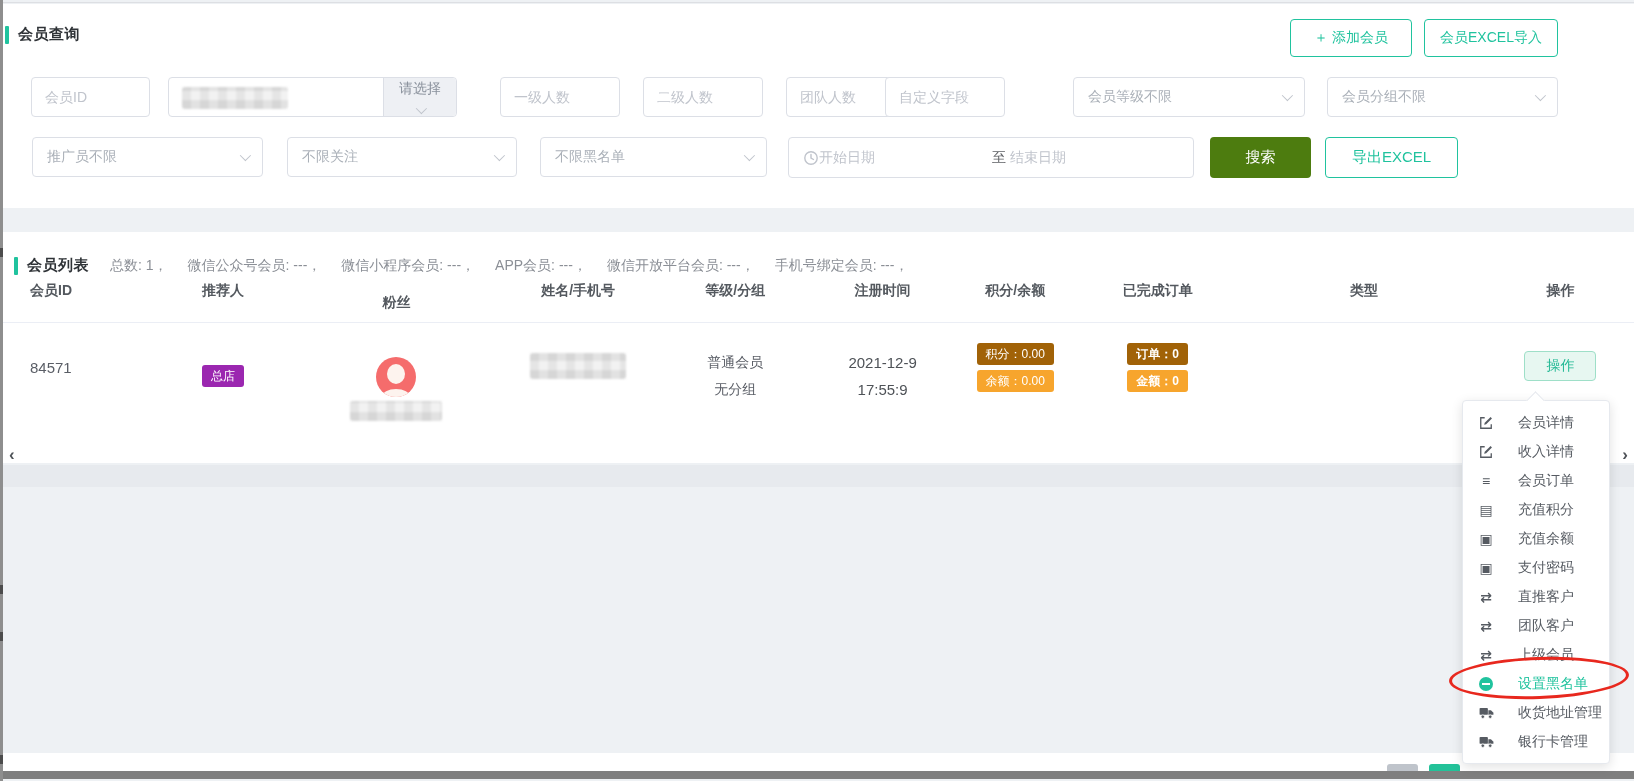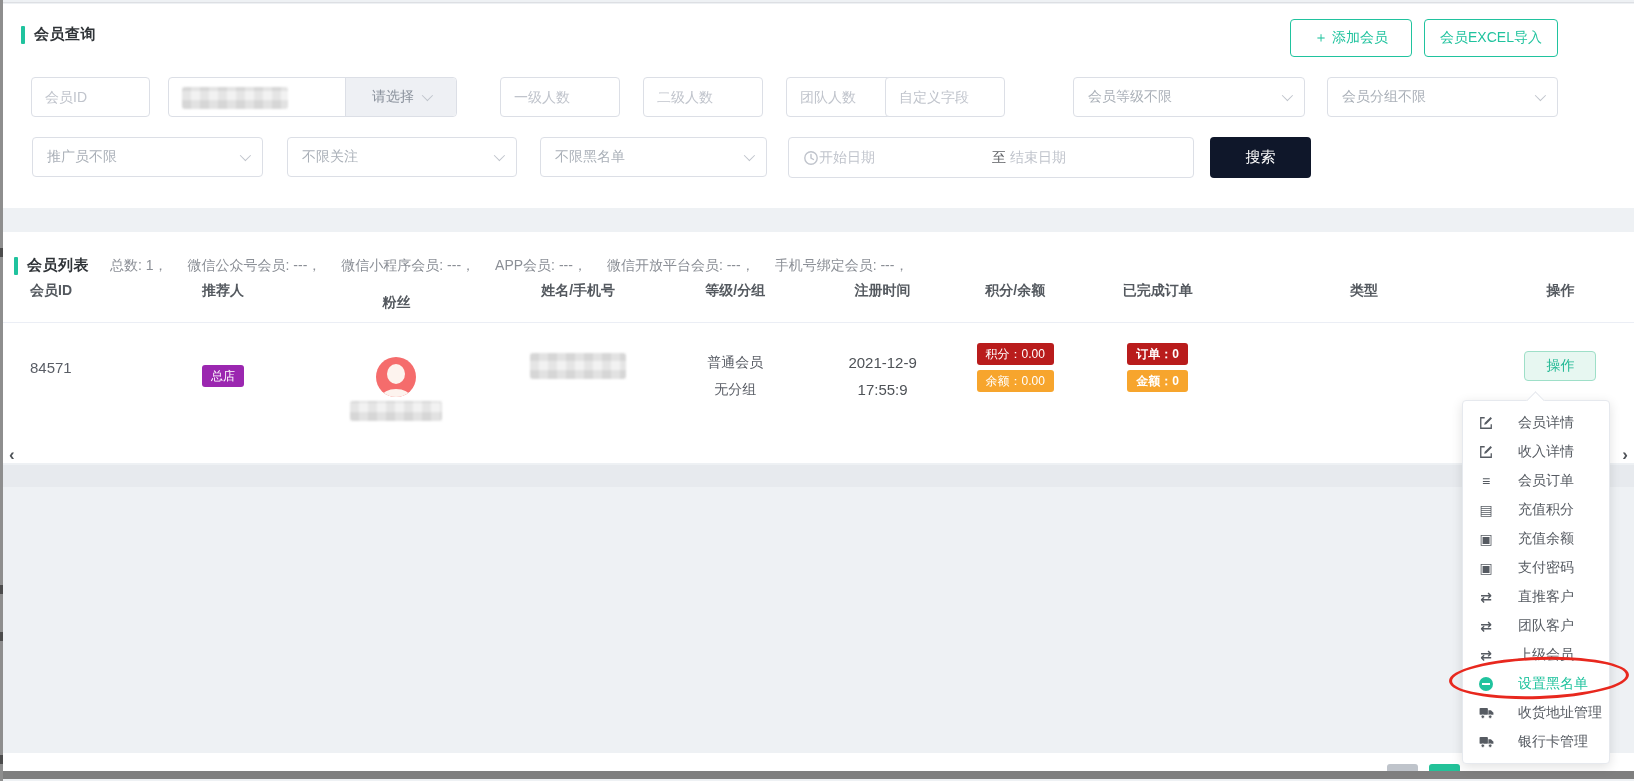--- a/index.html
+++ b/index.html
@@ -19,40 +19,40 @@
   #left-strip { position:absolute; left:0; top:0; width:3px; height:781px; background:#8e8e8e; z-index:40; }
   #left-strip i { position:absolute; left:0; width:3px; height:9px; background:#4c4c4c; }
 
   .section-title { position:absolute; display:flex; align-items:center; gap:9px; }
   .tbar { width:4px; height:18px; background:#20c39e; border-radius:1px; }
   .section-title b { font-size:15px; color:#2f3337; letter-spacing:.5px; }
 
   .btn { display:flex; align-items:center; justify-content:center; border-radius:4px;
          font-size:14px; cursor:pointer; }
   .btn-outline { border:1px solid #20c39e; color:#20c39e; background:#fff; }
-  .btn-fill { background:#0f172a; color:#fff; border:none; font-size:15px; }
+  .btn-fill { background:#4d7c0f; color:#fff; border:none; font-size:15px; }
 
   .inp { position:absolute; height:40px; border:1px solid #dcdfe6; border-radius:4px;
          background:#fff; font-size:14px; padding:0 13px; color:#606266; outline:none;
          font-family:inherit; }
   .inp::placeholder { color:#c0c4cc; }
 
   .sel { position:absolute; height:40px; border:1px solid #dcdfe6; border-radius:4px;
          background:#fff; display:flex; align-items:center; justify-content:space-between;
          padding:0 14px; font-size:14px; color:#aab0b8; cursor:pointer; }
   .chev { width:8px; height:8px; border-right:1.6px solid #c0c4cc; border-bottom:1.6px solid #c0c4cc;
           transform:rotate(45deg) translateY(-2px); flex:none; }
 
   
   #combo { position:absolute; left:165px; top:73px; width:289px; height:40px;
            border:1px solid #dcdfe6; border-radius:4px; display:flex; background:#fff; }
   #combo .cinp { flex:1; position:relative; }
-  #combo .csel { width:111px; background:#eef0f4; border-left:1px solid #dcdfe6;
+  #combo .csel { width:73px; background:#eef0f4; border-left:1px solid #dcdfe6;
                  border-radius:0 4px 4px 0; display:flex; align-items:center; justify-content:center;
-                 gap:8px; font-size:14px; color:#8a919c; cursor:pointer; }
+                 gap:8px; font-size:14px; color:#8a919c; cursor:pointer;flex-direction:column; }
 
   .blur { background:
             repeating-linear-gradient(90deg,#e9e9e9 0 9px,#f6f6f6 9px 18px),
             repeating-linear-gradient(0deg,rgba(226,226,226,.7) 0 9px,rgba(250,250,250,.7) 9px 18px);
           background-blend-mode:multiply; border-radius:3px; filter:blur(1px); }
 
   
   #datebox { position:absolute; left:785px; top:133px; width:406px; height:41px;
              border:1px solid #dcdfe6; border-radius:4px; background:#fff;
              display:flex; align-items:center; padding:0 14px; font-size:14px; }
@@ -70,21 +70,21 @@
   .cc { display:flex; flex-direction:column; align-items:center; }
   .hdr { font-weight:bold; font-size:14px; color:#54595f; }
   .hdr.c1 { justify-content:flex-start; }
   .hdr:not(.c1){ justify-content:center; }
   #thead { margin-top:42px; }
   #tdivider { margin:2px 0 0 0; border-bottom:1px solid #ebeef5; }
 
   .badge { display:inline-block; color:#fff; font-size:12px; border-radius:3px;
            padding:4px 9px; line-height:14px; white-space:nowrap; }
   .bg-purple { background:#9b27b0; }
-  .bg-teal   { background:#b91c1c; }
+  .bg-teal   { background:#a16207; }
   .bg-orange { background:#f7a52d; }
 
   #avatar { width:40px; height:40px; border-radius:50%; background:#f56c6c; position:relative; overflow:hidden; }
   #avatar .head { position:absolute; left:11px; top:7px; width:18px; height:20px; border-radius:50%; background:#fdf3ee; }
   #avatar .body { position:absolute; left:6px; bottom:-8px; width:28px; height:16px; border-radius:50%; background:#fdf3ee; }
 
   #op-btn { width:72px; height:30px; background:#e7f7f1; border:1px solid #9edfc8;
             border-radius:4px; color:#1fb893; font-size:14px; display:flex;
             align-items:center; justify-content:center; cursor:pointer; }
 
@@ -121,21 +121,21 @@
                  pointer-events:none; }
 
   svg { display:block; }
 </style>
 </head>
 <body>
 
 <div id="top-line"></div>
 
 <div class="card" id="card-query">
-  <div class="section-title" style="left:18px; top:21px;">
+  <div class="section-title" style="left:2px; top:21px;">
     <span class="tbar"></span>
     <b>会员查询</b>
   </div>
 
   <div class="btn btn-outline" style="position:absolute; left:1287px; top:15px; width:122px; height:38px; gap:4px;">
     <span>＋</span>
     <span>添加会员</span>
   </div>
   <div class="btn btn-outline" style="position:absolute; left:1421px; top:15px; width:134px; height:38px;">
     <span>会员EXCEL导入</span>
@@ -187,20 +187,23 @@
         <path d="M8 4.5 V8 l2.5 1.5" fill="none" stroke="#c0c4cc" stroke-width="1.4" stroke-linecap="round"></path>
       </svg>
     </span>
     <span class="ph">开始日期</span>
     <span class="to">至</span>
     <span class="ph">结束日期</span>
   </div>
 
   <div class="btn btn-fill" style="position:absolute; left:1207px; top:133px; width:101px; height:41px;">
     <span>搜索</span>
+  </div>
+  <div class="btn btn-outline" style="position:absolute; left:1322px; top:133px; width:133px; height:41px; font-size:15px;">
+    <span>导出EXCEL</span>
   </div>
 </div>
 
 <div class="card" id="card-list">
   <div class="section-title" style="left:11px; top:24px;">
     <span class="tbar"></span>
     <b>会员列表</b>
     <div class="stats" style="margin-left:12px;">
       <span>总数:  1，</span>
       <span>微信公众号会员:  ---，</span>

